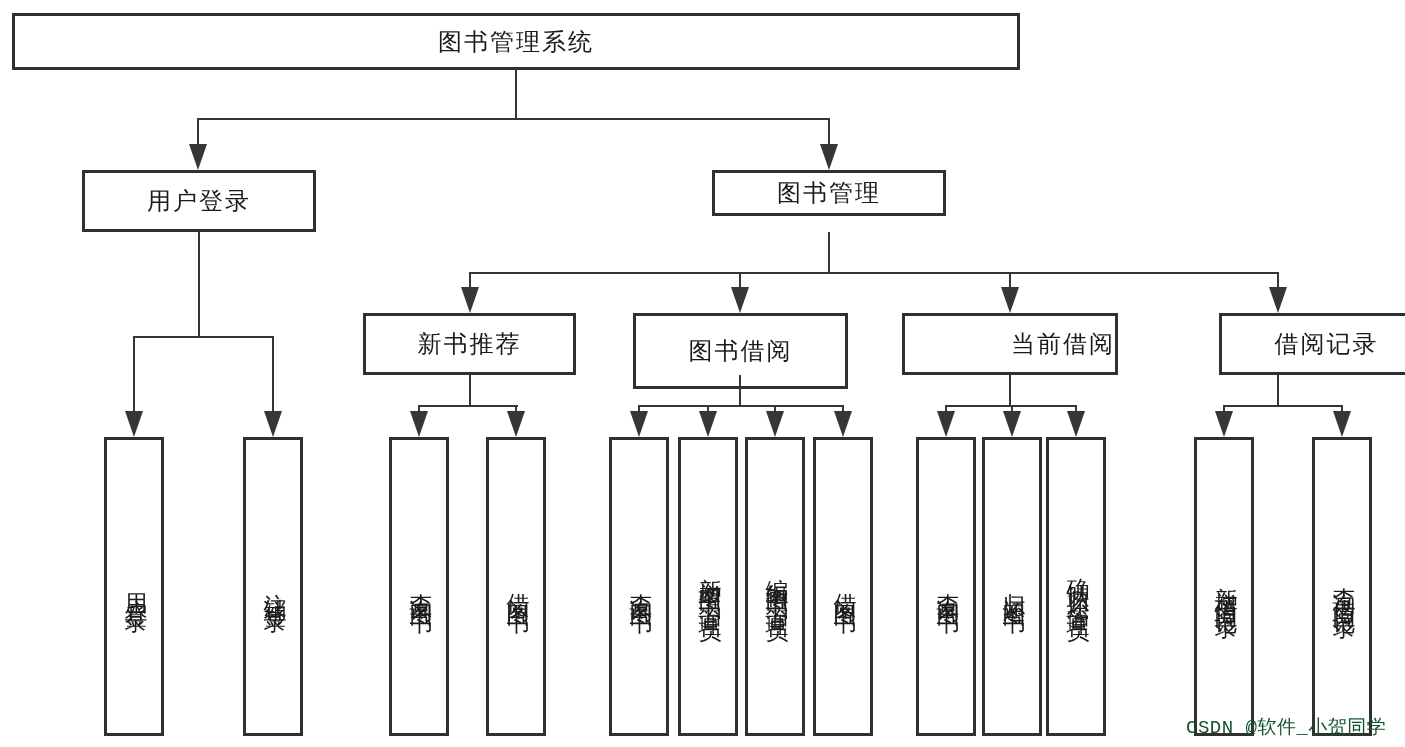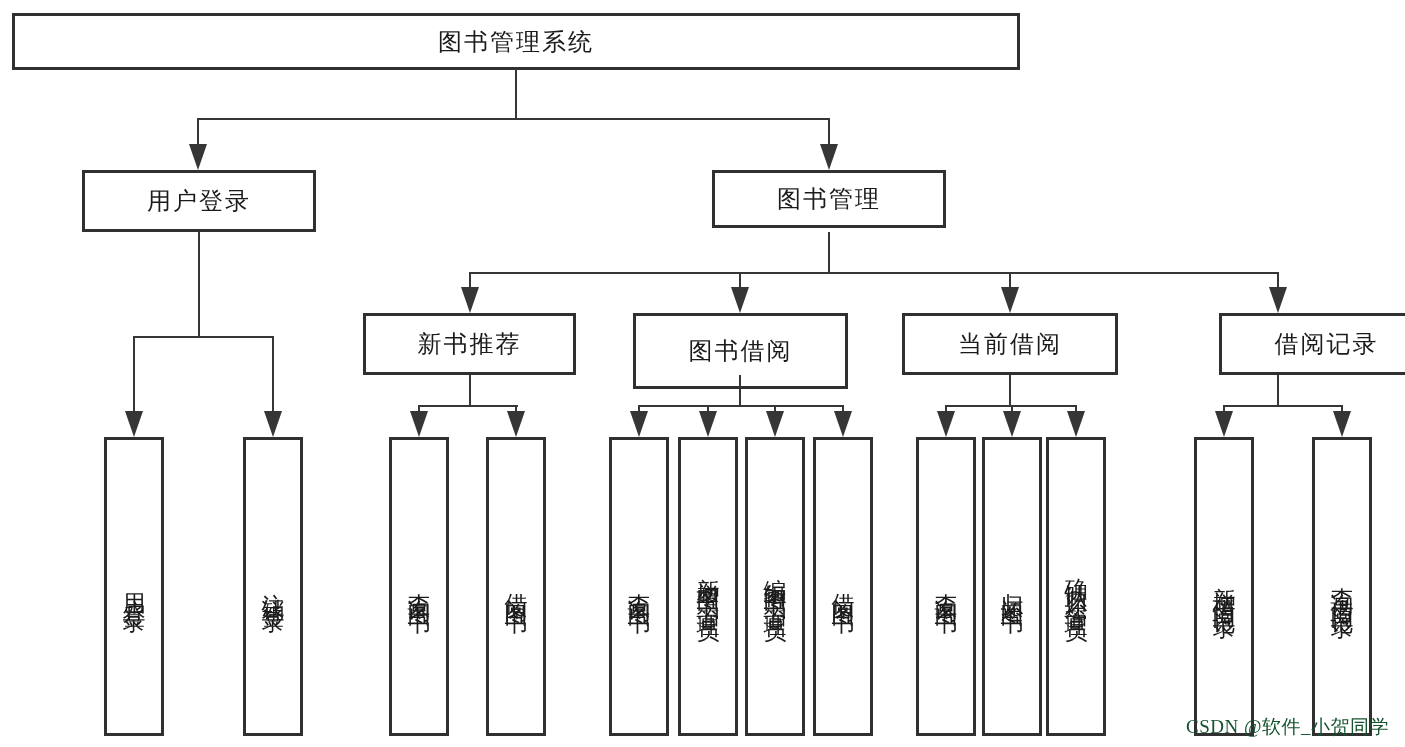--- a/index.html
+++ b/index.html
@@ -1,21 +1,21 @@
 <!DOCTYPE html>
 <html><head>
 <meta charset="utf-8">
 <style>
   html, body { margin: 0; padding: 0; background: #ffffff; }
   #stage {
     position: relative;
     width: 1405px;
     height: 747px;
     background: #ffffff;
-    font-family: Liberation Serif, serif;
+    font-family: Liberation Mono, monospace;
     overflow: hidden;
   }
   .hbox {
     position: absolute;
     box-sizing: border-box;
     border: 3px solid #303030;
     background: #ffffff;
     display: flex;
     align-items: center;
     justify-content: center;
@@ -72,31 +72,31 @@
 
 <div id="stage">
 
   <div class="hbox" style="left:12px; top:13px; width:1008px; height:57px;">
     <span class="label">图书管理系统</span>
   </div>
 
   <div class="hbox" style="left:82px; top:170px; width:234px; height:62px;">
     <span class="label">用户登录</span>
   </div>
-  <div class="hbox" style="left:712px; top:170px; width:234px; height:58px;">
+  <div class="hbox" style="left:712px; top:170px; width:234px; height:46px;">
     <span class="label">图书管理</span>
   </div>
 
   <div class="hbox" style="left:363px; top:313px; width:213px; height:62px;">
     <span class="label">新书推荐</span>
   </div>
   <div class="hbox" style="left:633px; top:313px; width:215px; height:76px;">
     <span class="label">图书借阅</span>
   </div>
-  <div class="hbox" style="left:902px; top:313px; width:216px; height:62px;">
+  <div class="hbox" style="left:902px; top:313px; width:216px; height:62px;justify-content:flex-end;">
     <span class="label">当前借阅</span>
   </div>
   <div class="hbox" style="left:1171px; top:313px; width:215px; height:62px;margin-left:48px;">
     <span class="label">借阅记录</span>
   </div>
 
   <div class="vbox" style="left:104px;">
     <span class="vtext">用户登录</span>
   </div>
   <div class="vbox" style="left:243px;">

